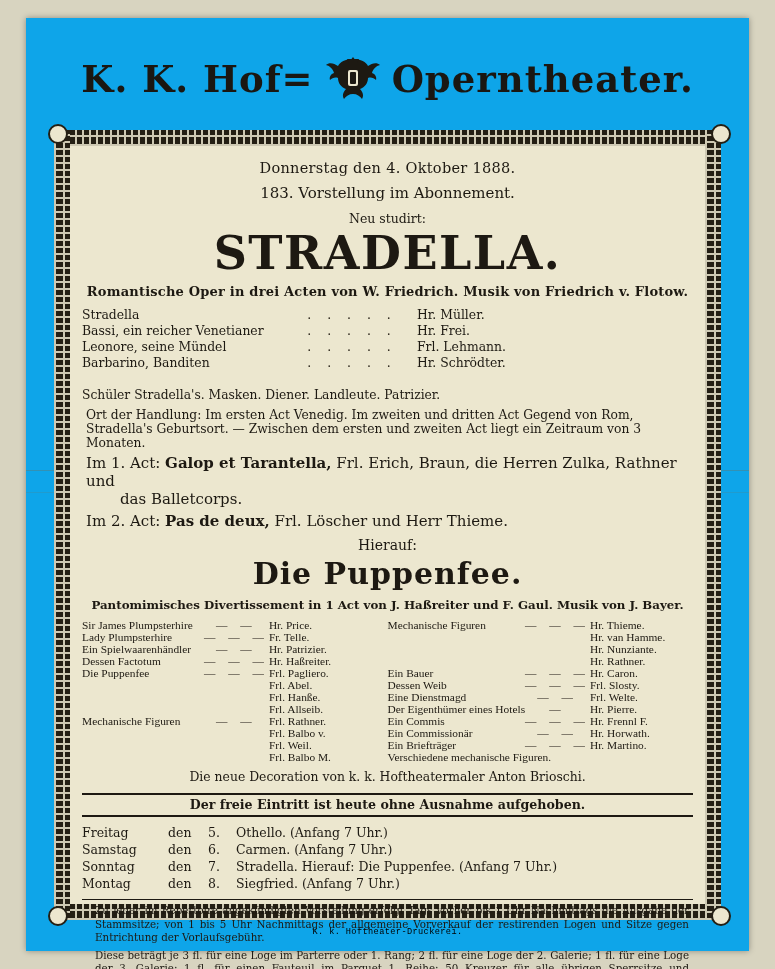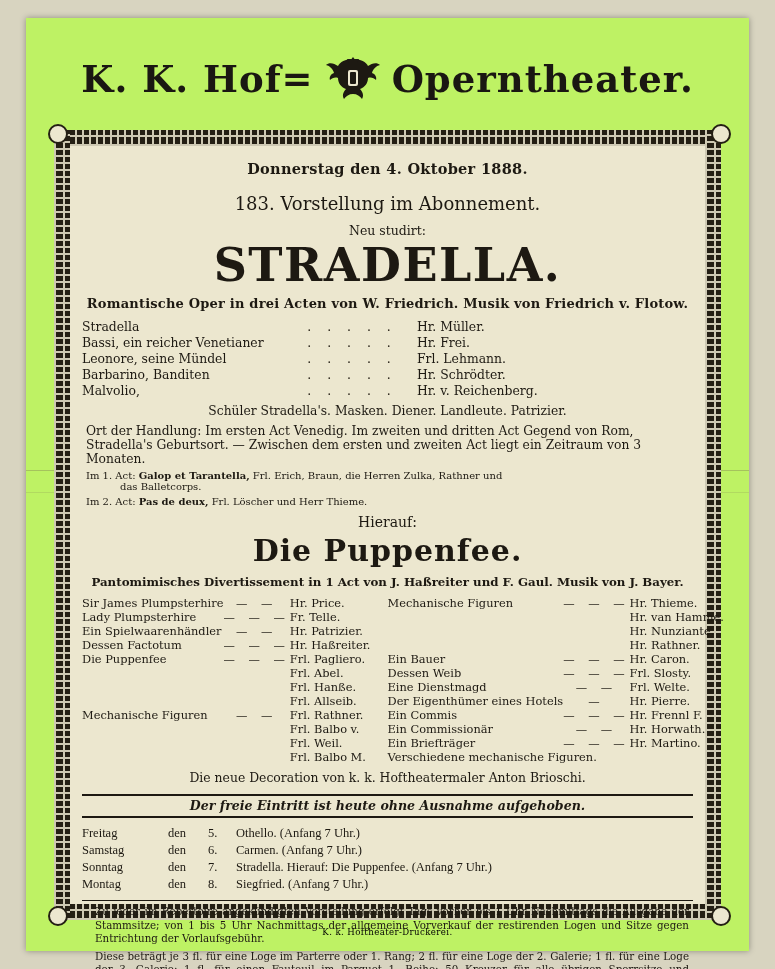--- a/index.html
+++ b/index.html
@@ -6,21 +6,21 @@
   body{
     width:775px;height:969px;
     background:#d8d4c0;
     font-family:"DejaVu Serif", serif;
     overflow:hidden;
   }
   .sheet{
     position:absolute;
     left:26px; top:18px;
     width:723px; height:933px;
-    background:#bef264;
+    background:#0ea5e9;
     box-shadow:0 0 6px rgba(0,0,0,.35);
   }
   .fold{
     position:absolute;left:0;right:0;height:1px;
     background:rgba(120,110,80,.35);
   }
   .fold.a{top:452px;}
   .fold.b{top:474px;background:rgba(120,110,80,.18);}
 
   
@@ -87,68 +87,68 @@
 
   .content{
     position:absolute;
     left:56px; top:140px;
     width:611px; height:734px;
     z-index:4;
     color:#1d1912;
   }
 
   .c{text-align:center;}
-  .date{font-size:14.5px;font-weight:bold;letter-spacing:.3px;margin-top:2px;}
-  .rep{font-size:18px;margin-top:16px;}
+  .date{font-size:14.5px;font-weight:normal;letter-spacing:.3px;margin-top:2px;}
+  .rep{font-size:15px;margin-top:8px;}
   .newstudy{font-size:12.5px;margin-top:9px;}
   .title{
     font-size:46px;font-weight:bold;letter-spacing:1.5px;
     margin-top:4px;line-height:1;
   }
   .subtitle{font-size:13px;font-weight:bold;margin-top:8px;letter-spacing:.2px;}
 
   table.cast{width:100%;border-collapse:collapse;margin-top:8px;}
   table.cast td{font-size:12.4px;padding:0 0 1px 0;vertical-align:top;white-space:nowrap;}
   td.role{width:205px;padding-left:4px;}
   td.dots{width:130px;text-align:center;letter-spacing:6px;font-size:11px;color:#2a2419;}
   td.actor{width:auto;padding-left:6px;}
   .brace{display:inline-block;}
 
-  .note{font-size:12.3px;text-align:center;margin-top:5px;}
+  .note{font-size:12.3px;text-align:left;margin-top:17px;}
   .place{font-size:12.3px;margin-top:6px;padding-left:4px;}
   .place .ln{display:block;}
-  .actline{font-size:10px;margin-top:4px;padding-left:4px;}
+  .actline{font-size:15px;margin-top:4px;padding-left:4px;}
   .actline b{font-weight:bold;}
   .indent{display:block;padding-left:34px;}
 
   .hierauf{font-size:14px;text-align:center;margin-top:7px;}
   .zum{font-size:15px;font-weight:bold;text-align:center;margin-top:1px;}
   .title2{font-size:30px;font-weight:bold;text-align:center;margin-top:3px;letter-spacing:1px;}
   .subtitle2{font-size:11.8px;font-weight:bold;text-align:center;margin-top:7px;}
 
-  .twocol{display:flex;gap:0;margin-top:7px;}
+  .twocol{display:flex;gap:0;margin-top:7px;font-family:Liberation Serif, serif;}
   .col{width:50%;}
   table.cast2{width:100%;border-collapse:collapse;}
   table.cast2 td{font-size:11.4px;padding:0;white-space:nowrap;vertical-align:top;}
   td.r2{width:122px;padding-left:4px;}
   td.d2{width:58px;text-align:center;letter-spacing:5px;font-size:10px;}
   td.a2{padding-left:4px;}
 
   .decor{font-size:12.4px;text-align:center;margin-top:6px;}
 
   .ruleband{
     margin-top:9px;
     border-top:2px solid #1d1912;
     border-bottom:2px solid #1d1912;
     padding:2px 0 3px 0;
     text-align:center;
-    font-size:12.6px;font-weight:bold;font-style:italic;
-  }
-
-  table.sched{width:100%;border-collapse:collapse;margin-top:7px;font-family:Liberation Serif, serif;}
+    font-size:12.6px;font-weight:bold;
+  }
+
+  table.sched{width:100%;border-collapse:collapse;margin-top:7px;}
   table.sched td{font-size:12.5px;padding:1px 0;white-space:nowrap;}
   td.day{width:86px;padding-left:4px;}
   td.den{width:40px;}
   td.num{width:28px;}
   td.prog{}
 
   .hr{border-top:1px solid #1d1912;margin-top:7px;}
   .fine{font-size:10.3px;line-height:1.32;text-align:justify;margin-top:4px;padding:0 4px;margin-left:9px;}
   .printer{font-size:8.6px;text-align:center;margin-top:8px;letter-spacing:.4px;}
   .corner{
@@ -224,25 +224,20 @@
         <td class="actor">Frl. Lehmann.</td>
       </tr>
       <tr>
         <td class="role">
           <span>Barbarino,</span>
           <span class="brace">Banditen</span>
         </td>
         <td class="dots">. . . . .</td>
         <td class="actor">Hr. Schrödter.</td>
       </tr>
-      <tr>
-        <td class="role">Malvolio,</td>
-        <td class="dots">. . . . .</td>
-        <td class="actor">Hr. v. Reichenberg.</td>
-      </tr>
     </tbody>
       </table>
 
     <div class="note">Schüler Stradella's. Masken. Diener. Landleute. Patrizier.</div>
 
     <div class="place">
       <span class="ln">Ort der Handlung: Im ersten Act Venedig. Im zweiten und dritten Act Gegend von Rom,</span>
       <span class="ln">Stradella's Geburtsort. — Zwischen dem ersten und zweiten Act liegt ein Zeitraum von 3 Monaten.</span>
     </div>
 
@@ -423,17 +418,17 @@
       </tr>
     </tbody>
       </table>
 
     <div class="hr"></div>
     <div class="fine">Zu jeder im Repertoire angekündigten Vorstellung erfolgt Tags vorher bis 1 Uhr Nachmittags die Ausgabe der Stammsitze; von 1 bis 5 Uhr Nachmittags der allgemeine Vorverkauf der restirenden Logen und Sitze gegen Entrichtung der Vorlaufsgebühr.</div>
     <div class="fine">Diese beträgt je 3 fl. für eine Loge im Parterre oder 1. Rang; 2 fl. für eine Loge der 2. Galerie; 1 fl. für eine Loge der 3. Galerie; 1 fl. für einen Fauteuil im Parquet 1. Reihe; 50 Kreuzer für alle übrigen Sperrsitze und Logensitze; 30 Kreuzer für die nummerirten Plätze.</div>
 
   </div>
 
-  <div class="printer" style="position:absolute;left:0;right:0;bottom:14px;">K. k. Hoftheater-Druckerei.</div>
+  <div class="printer" style="position:absolute;left:0;right:0;bottom:14px;font-family:Liberation Mono, monospace;">K. k. Hoftheater-Druckerei.</div>
 
   <div class="fold a"></div>
   <div class="fold b"></div>
 </div>
 
 </body></html>

